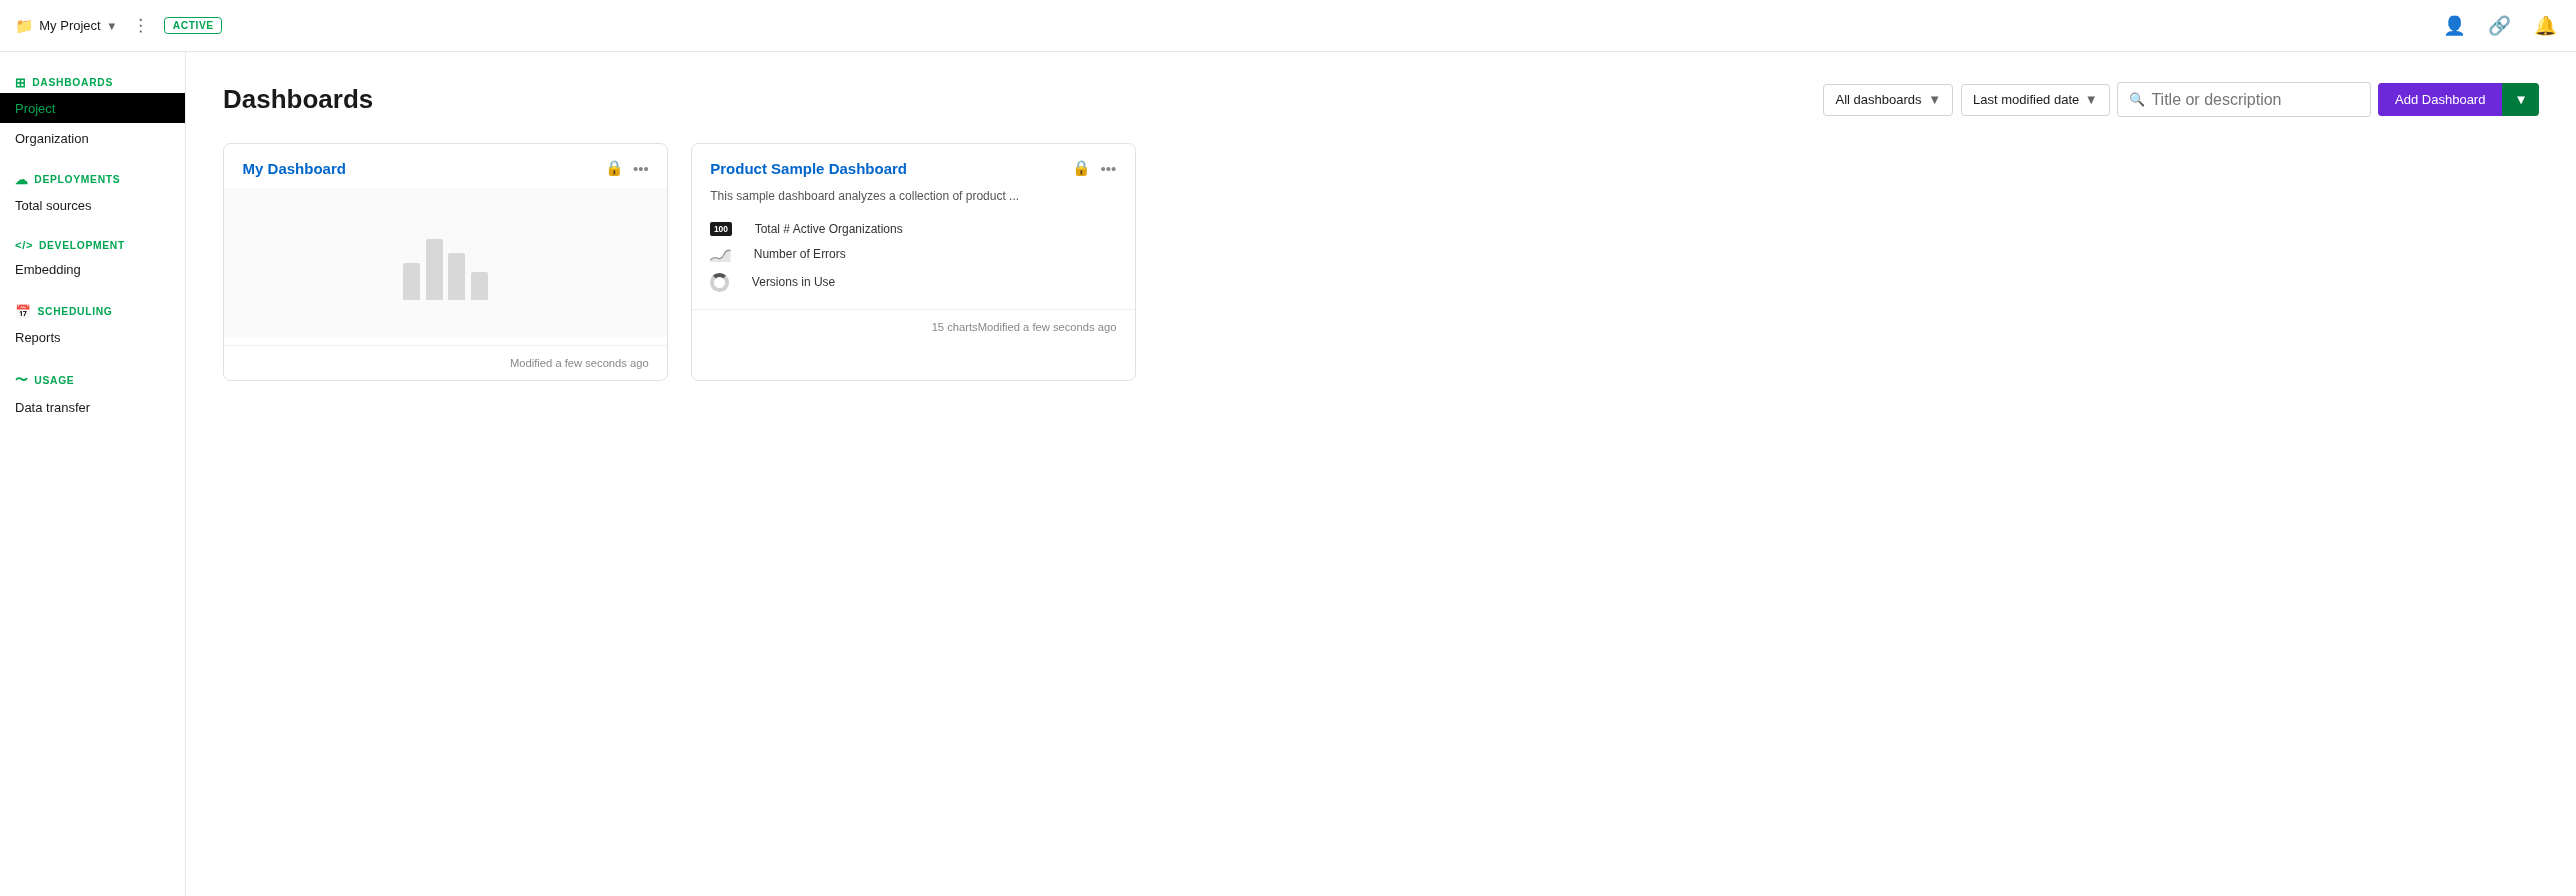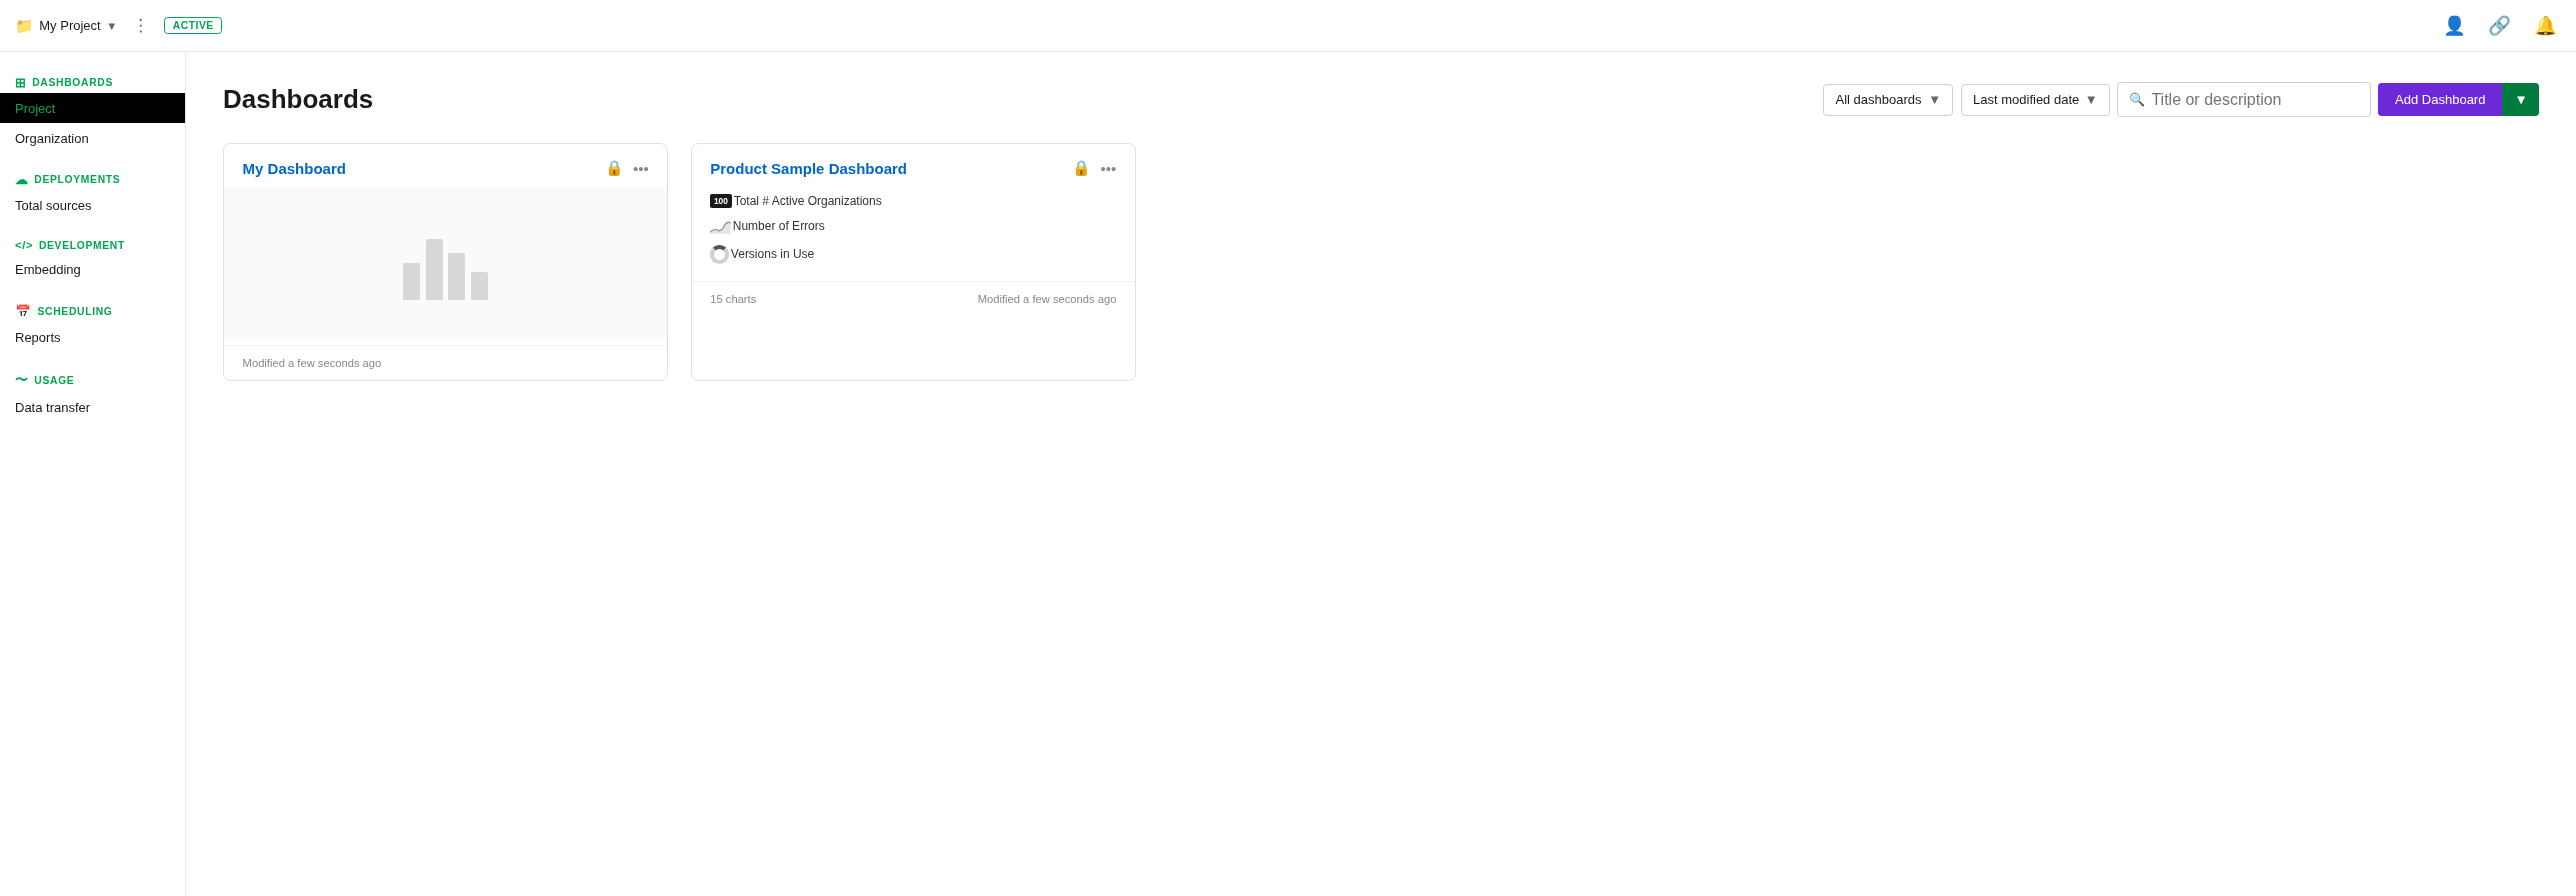--- a/index.html
+++ b/index.html
@@ -159,21 +159,21 @@
     .card-description {
       padding: 0 18.6px 11.2px;
       font-size: 12px; color: #555;
       line-height: 1.4;
     }
 
     .card-metrics {
       padding: 0 18.6px 3.7px;
     }
     .metric-item {
-      display: flex; align-items: center; gap: 2px;
+      display: flex; align-items: center; gap: 23px;
       padding: 5.6px 0;
       font-size: 12px; color: #333;
     }
     .metric-icon-100 {
       background: #1a1a1a; color: #fff;
       font-size: 8.4px; font-weight: 700;
       padding: 1.9px 3.7px; border-radius: 1.9px;
       min-width: 20.5px; text-align: center;
     }
 
@@ -184,21 +184,21 @@
       border-top-color: #555;
       display: inline-block;
     }
     
     .area-icon {
       width: 20.5px; height: 15px; position: relative; overflow: hidden;
     }
     .area-icon svg { width: 20.5px; height: 15px; }
 
     .card-footer {
-      display: flex; align-items: center; justify-content: space-between;
+      display: flex; align-items: center; justify-content: flex-end;
       padding: 11.2px 18.6px;
       font-size: 11.2px; color: #888;
       border-top: 0.9px solid #f0f0f0; margin-top: 7.5px;
     }
   </style>
 </head>
 <body>
 
 <nav class="top-nav">
   <button class="project-btn">
@@ -311,20 +311,21 @@
       </div>
 
       <div class="dashboard-card">
         <div class="card-header">
           <span class="card-title">Product Sample Dashboard</span>
           <div class="card-actions">
             <span class="lock-icon">🔒</span>
             <span class="more-icon">•••</span>
           </div>
         </div>
+        <div class="card-description">This sample dashboard analyzes a collection of product ...</div>
         <div class="card-metrics">
           <div class="metric-item">
             <span class="metric-icon-100">100</span>
             <span>Total # Active Organizations</span>
           </div>
           <div class="metric-item">
             <span class="area-icon">
               <svg viewBox="0 0 22 16" fill="none" xmlns="http://www.w3.org/2000/svg">
                 <path d="M0 14 Q5 10 8 12 Q12 14 15 8 Q18 2 22 4" stroke="#888" stroke-width="1.5" fill="none"></path>
                 <path d="M0 14 Q5 10 8 12 Q12 14 15 8 Q18 2 22 4 L22 16 L0 16 Z" fill="#ccc" opacity="0.5"></path>

